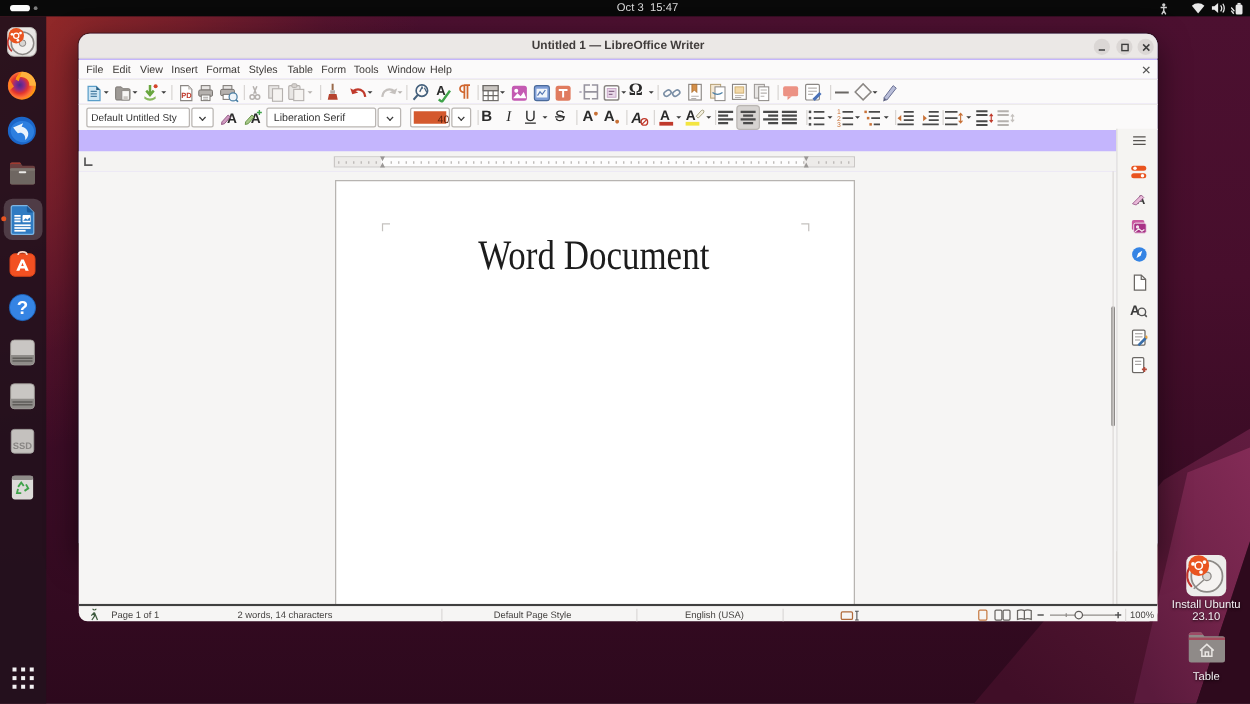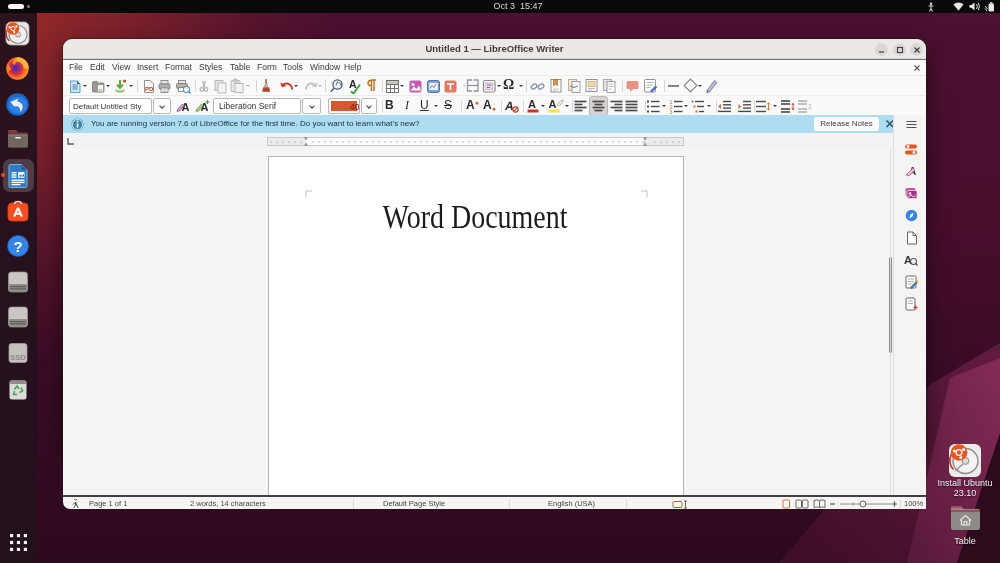--- a/index.html
+++ b/index.html
@@ -22,21 +22,21 @@
   
   #dock { left:0; top:13px; width:37px; height:550px; background:rgba(36,17,29,0.93); }
   #dock-active { left:3px; top:159px; width:31px; height:33px; background:rgba(255,255,255,0.18); border-radius:7px; }
   #dock-orangedot { left:1px; top:173px; width:4px; height:4px; border-radius:50%; background:#e95420; }
 
   
   .desklabel { position:absolute; color:#f4f1f4; font-size:9px; text-align:center; text-shadow:0 1px 2px rgba(0,0,0,.85); }
 
   
   #win { left:63px; top:27px; width:863px; height:414px; border-radius:9px 9px 7px 7px;
-         background:#737373; box-shadow:0 8px 24px rgba(0,0,0,0.5), 0 0 0 1px rgba(30,26,26,0.5);margin-top:12px;
+         background:#c4b5fd; box-shadow:0 8px 24px rgba(0,0,0,0.5), 0 0 0 1px rgba(30,26,26,0.5);
   }
   #titlebar { left:0; top:0; width:863px; height:20px; background:#ebe8e6; border-radius:9px 9px 0 0; border-bottom:1px solid #d8d4d2; }
   #title { width:863px; text-align:center; font-size:9.5px; font-weight:700; color:#403c3b; line-height:19px; }
   .winbtn { position:absolute; top:4px; width:13px; height:13px; border-radius:50%; background:#dbd7d5; }
   .winbtn svg { position:absolute; left:2.5px; top:2.5px; }
 
   #menubar { left:0; top:21px; width:863px; height:15px; background:#fbfafa; }
   .menu { position:absolute; top:0; font-size:8.5px; color:#3c3937; line-height:15px; }
 
   #toolbar1 { left:0; top:36px; width:863px; height:20px; background:#fbfafa; border-top:1px solid #edebe9; }
@@ -628,33 +628,20 @@
         <g stroke="#b5b1ae" stroke-width="1.6">
           <path d="M1 2 h9"></path>
           <path d="M1 5 h9"></path>
           <path d="M1 10 h9"></path>
           <path d="M1 13 h9"></path>
         </g>
         <path d="M13 5 v5 M11.7 6.3 l1.3 -1.6 l1.3 1.6 M11.7 8.7 l1.3 1.6 l1.3 -1.6" fill="none" stroke="#c5c1be" stroke-width="0.9"></path>
       </svg>
     </div>
 
-    <div id="infobar" class="abs">
-      <svg class="abs" style="left:8px;top:2.5px;" width="13" height="13" viewBox="0 0 13 13">
-        <circle cx="6.5" cy="6.5" r="6" fill="#3987ad"></circle>
-        <circle cx="6.5" cy="6.5" r="5.1" fill="none" stroke="#eef6fa" stroke-width="0.9"></circle>
-        <rect x="5.7" y="5.2" width="1.7" height="4.6" rx="0.8" fill="#f2f8fb"></rect>
-        <circle cx="6.5" cy="3.4" r="1" fill="#f2f8fb"></circle>
-      </svg>
-      <div id="infotext">You are running version 7.6 of LibreOffice for the first time. Do you want to learn what’s new?</div>
-      <div id="relnotes">Release Notes</div>
-      <svg class="abs" style="left:822px;top:4px;" width="10" height="10">
-        <path d="M1.5 1.5 L8 8 M8 1.5 L1.5 8" stroke="#2a5a72" stroke-width="1.6"></path>
-      </svg>
-    </div>
     <div id="sbstrip" class="abs"></div>
     <div id="sbicons" class="abs">
       <svg class="abs" style="left:843px;top:81px;" width="11" height="9">
         <path d="M0.5 1.5 h10 M0.5 4.5 h10 M0.5 7.5 h10" stroke="#55524f" stroke-width="1"></path>
       </svg>
       <svg class="abs" style="left:841px;top:104px;" width="14" height="13" viewBox="0 0 14 13">
         <rect x="1" y="1.5" width="12" height="4" rx="2" fill="#e95420"></rect>
         <circle cx="4" cy="3.5" r="1.4" fill="#fff"></circle>
         <rect x="1" y="7.5" width="12" height="4" rx="2" fill="#e95420"></rect>
         <circle cx="10" cy="9.5" r="1.4" fill="#fff"></circle>
@@ -793,21 +780,21 @@
           <path d="M1 1 H7 V7" fill="none" stroke="#c4c1be" stroke-width="1"></path>
         </svg>
       </div>
     </div>
     <div id="vscroll" class="abs"></div>
     <div class="abs" style="left:827px;top:110px;width:1px;height:347px;background:#dddad8;"></div>
 
     <div id="statusbar" class="abs">
       <div class="st" style="left:26px;">Page 1 of 1</div>
       <div class="st" style="left:127px;">2 words, 14 characters</div>
-      <div class="st" style="left:320px;">Default Page Style</div>
+      <div class="st" style="left:332px;">Default Page Style</div>
       <div class="st" style="left:485px;">English (USA)</div>
       <div class="stsep" style="left:290px;"></div>
       <div class="stsep" style="left:446px;"></div>
       <div class="stsep" style="left:563px;"></div>
       <div class="stsep" style="left:837px;"></div>
       <div class="st" style="left:841px;">100%</div>
       <svg class="abs" style="left:8px;top:2px;" width="10" height="10">
         <path d="M4.5 1 a1.3 1.3 0 1 1 0.1 0 M4.5 3 L2 5.5 M4.5 3 L7 9 M4.5 3 L4.5 6 L2.5 9" stroke="#3e5a3e" stroke-width="1" fill="none"></path>
       </svg>
       <svg class="abs" style="left:609px;top:3px;" width="18" height="9">

